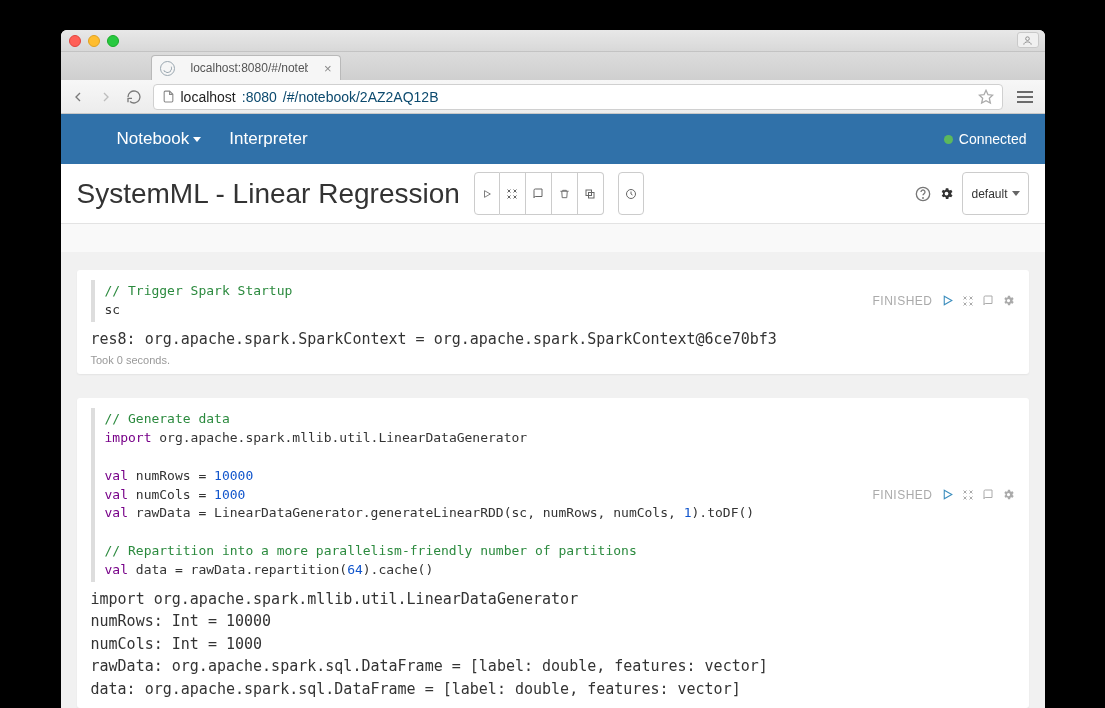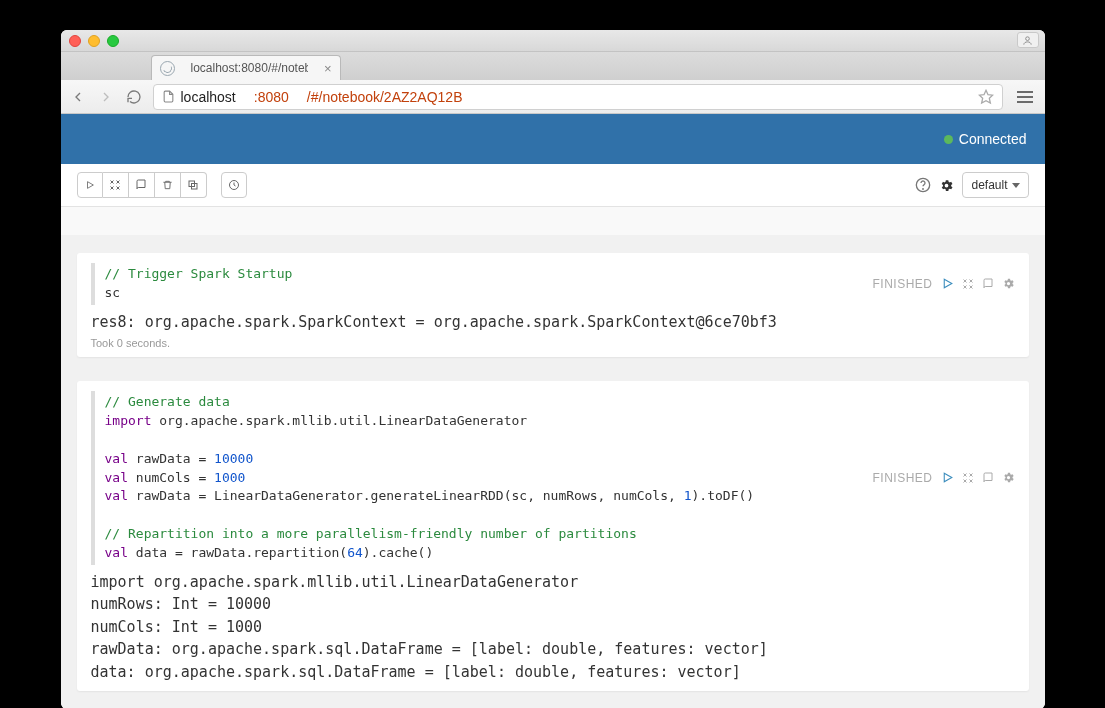--- a/index.html
+++ b/index.html
@@ -99,21 +99,21 @@
     border: 1px solid #d0d0d0;
     border-radius: 4px;
     display: flex;
     align-items: center;
     padding: 0 8px;
     gap: 6px;
     font-size: 14px;
   }
   .urlbox .page-icon { color: #888; flex-shrink:0; }
   .urlbox .host { color: #222; }
-  .urlbox .path { color: #c2410c; margin-left: 12px; }
+  .urlbox .path { color: #0c4a6e; }
   .urlbox .star { margin-left: auto; color: #aaa; }
   .hamburger { display:flex; flex-direction:column; gap:3px; cursor:pointer; padding: 4px; }
   .hamburger span { width:16px; height:2px; background:#6b6b6b; }
   
   .zhdr {
     background: #3071a9;
     height: 50px;
     display:flex;
     align-items:center;
     padding: 0 18px;
@@ -135,21 +135,21 @@
     display:flex;
     align-items:center;
     gap: 14px;
   }
   .nbtitle { font-size:28px; font-weight:400; color:#333; }
   .btn-group { display:flex; }
   .btn {
     border:1px solid #ccc;
     background:#fff;
     color:#666;
-    height:26px;
+    height:43px;
     min-width:26px;
     padding: 0 6px;
     display:flex;align-items:center;justify-content:center;
     cursor:pointer;
     font-size:12px;
   }
   .btn-group .btn + .btn { border-left:none; }
   .btn-group .btn:first-child { border-radius:4px 0 0 4px; }
   .btn-group .btn:last-child  { border-radius:0 4px 4px 0; }
   .btn.single { border-radius:4px; }
@@ -252,27 +252,37 @@
         </svg>
     </div>
     <div class="hamburger">
       <span></span>
         <span></span>
         <span></span>
     </div>
   </div>
 
   <div class="zhdr">
+    <div class="znav">
+      <div class="znav-item">
+        <span>Notebook</span>
+        <span class="caret-down"></span>
+      </div>
+      <div class="znav-item">
+        <span>Interpreter</span>
+      </div>
+    </div>
     <div class="zstatus">
       <div class="zdot"></div>
       <span>Connected</span>
     </div>
   </div>
 
   <div class="nbhead">
+    <div class="nbtitle">SystemML - Linear Regression</div>
     <div class="btn-group">
       <div class="btn">
         <svg width="10" height="10" viewBox="0 0 24 24" fill="none" stroke="#666" stroke-width="2">
             <polygon points="6 4 20 12 6 20 6 4"></polygon>
           </svg>
       </div>
       <div class="btn">
         <svg width="12" height="12" viewBox="0 0 24 24" fill="none" stroke="#666" stroke-width="2">
             <path d="M9 3 3 9M3 3l6 6M15 21l6-6M21 21l-6-6"></path>
             <path d="M9 21l-6-6M3 21l6-6M15 3l6 6M21 3l-6 6"></path>
@@ -345,21 +355,21 @@
       </div>
       <div class="out">res8: org.apache.spark.SparkContext = org.apache.spark.SparkContext@6ce70bf3</div>
       <div class="took">Took 0 seconds.</div>
     </div>
 
     <div class="para">
       <div class="para-top">
         <div class="code"><span class="c-comment">// Generate data</span>
 <span class="c-keyword2">import</span><span> org.apache.spark.mllib.util.LinearDataGenerator</span>
 
-<span class="c-keyword2">val</span><span> rawData = </span><span class="c-num">10000</span>
+<span class="c-keyword2">val</span><span> numRows = </span><span class="c-num">10000</span>
 <span class="c-keyword2">val</span><span> numCols = </span><span class="c-num">1000</span>
 <span class="c-keyword2">val</span><span> rawData = LinearDataGenerator.generateLinearRDD(sc, numRows, numCols, </span><span class="c-num">1</span><span>).toDF()</span>
 
 <span class="c-comment">// Repartition into a more parallelism-friendly number of partitions</span>
 <span class="c-keyword2">val</span><span> data = rawData.repartition(</span><span class="c-num">64</span><span>).cache()</span></div>
         <div class="para-tools">
           <span class="status">FINISHED</span>
           <svg class="play-svg tool-ico" width="13" height="13" viewBox="0 0 24 24" fill="none" stroke="currentColor" stroke-width="2">
               <polygon points="6 4 20 12 6 20 6 4"></polygon>
             </svg>

